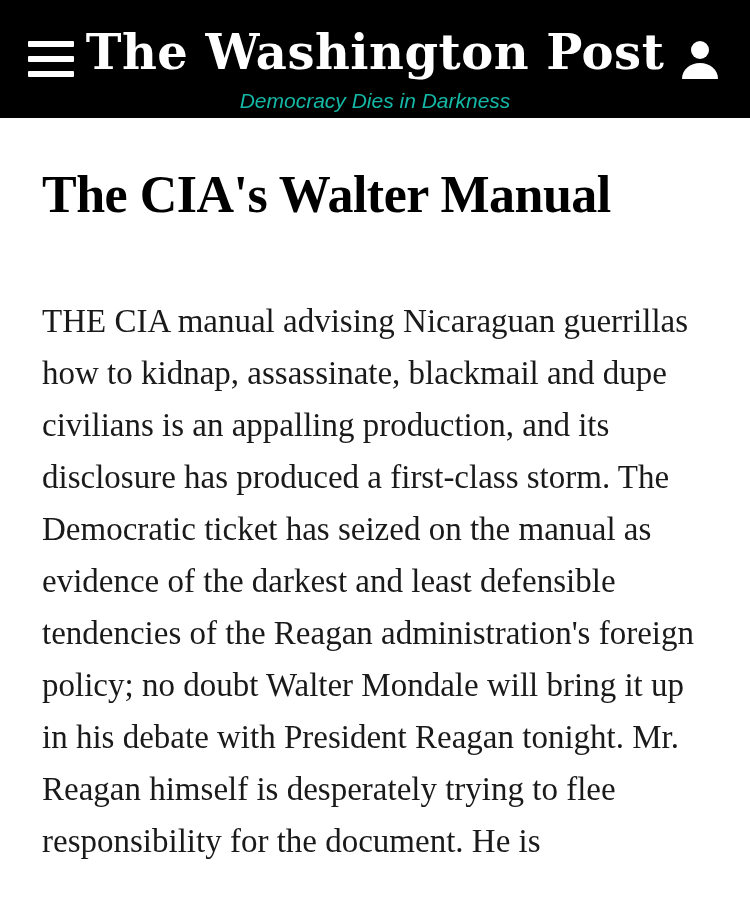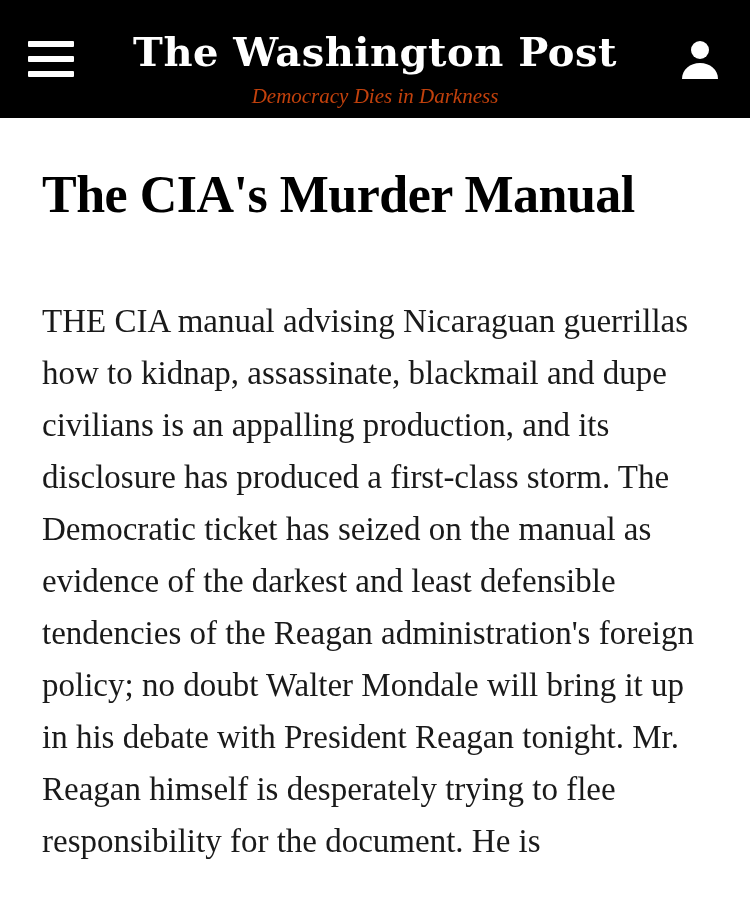--- a/index.html
+++ b/index.html
@@ -51,29 +51,29 @@
     width: 48px;
     height: 48px;
     cursor: pointer;
   }
   .account-icon svg { display: block; }
 
   .wp-logo {
     color: #ffffff;
     font-family: "DejaVu Serif", serif;
     font-weight: 700;
-    font-size: 40px;
+    font-size: 48px;
     letter-spacing: 0.5px;
     line-height: 1;
     margin-top: 20px;
     white-space: nowrap;
   }
   .wp-tagline {
-    color: #c2410c;
-    font-family: Liberation Serif, serif;
+    color: #14b8a6;
+    font-family: Liberation Sans, sans-serif;
     font-style: italic;
     font-size: 21px;
     line-height: 1;
     margin-top: 14px;
     text-align: center;
     white-space: nowrap;
   }
 
   
   .article {
@@ -112,15 +112,15 @@
 
   <div class="account-icon">
     <svg width="48" height="48" viewBox="0 0 48 48" aria-hidden="true">
       <circle cx="24" cy="15" r="9" fill="#ffffff"></circle>
       <path d="M6 44c0-9.4 8.1-16 18-16s18 6.6 18 16z" fill="#ffffff"></path>
     </svg>
   </div>
 </header>
 
 <main class="article">
-  <h1 class="headline">The CIA's Murder Manual</h1>
+  <h1 class="headline">The CIA's Walter Manual</h1>
   <p class="body-text">THE CIA manual advising Nicaraguan guerrillas how to kidnap, assassinate, blackmail and dupe civilians is an appalling production, and its disclosure has produced a first-class storm. The Democratic ticket has seized on the manual as evidence of the darkest and least defensible tendencies of the Reagan administration's foreign policy; no doubt Walter Mondale will bring it up in his debate with President Reagan tonight. Mr. Reagan himself is desperately trying to flee responsibility for the document. He is</p>
 </main>
 
 </body></html>

